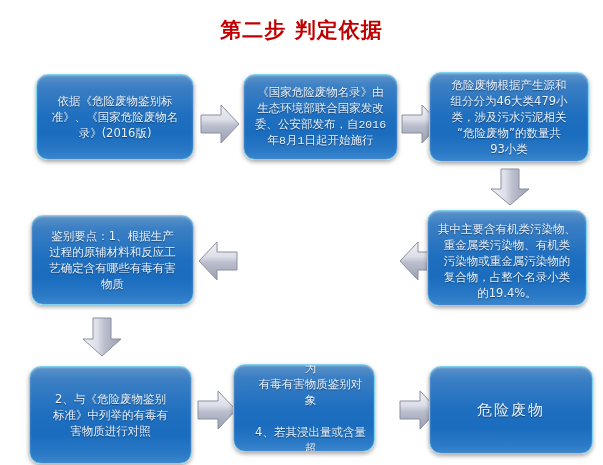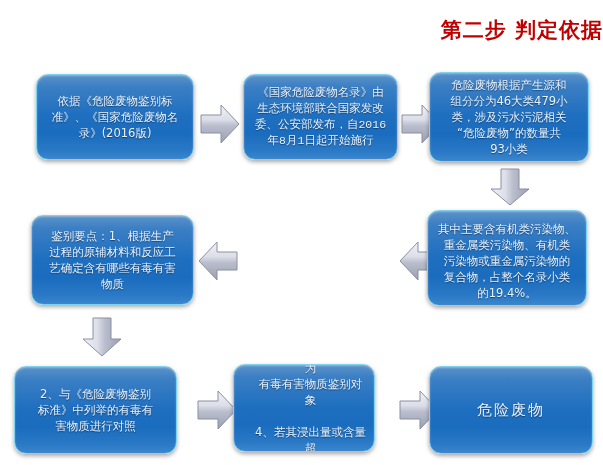--- a/index.html
+++ b/index.html
@@ -21,21 +21,21 @@
     height: 465px;
     background: #ffffff;
   }
 
   
   .title {
     position: absolute;
     left: 0;
     top: 16px;
     width: 603px;
-    text-align: right;
+    text-align: center;
     font-size: 21px;
     font-weight: bold;
     color: #c00000;
     letter-spacing: 1px;
     line-height: 28px;
   }
 
   
   .node {
     position: absolute;
@@ -201,21 +201,21 @@
           <stop offset="0%" stop-color="#f2f3f7"></stop>
           <stop offset="38%" stop-color="#dcdee8"></stop>
           <stop offset="58%" stop-color="#b9bdcc"></stop>
           <stop offset="100%" stop-color="#9aa0b2"></stop>
         </linearGradient>
       </defs>
       <path d="M15,2 L33,2 L33,23 L43,23 L24,40 L5,23 L15,23 Z" fill="url(#gD2)" stroke="#8a8fa0" stroke-width="1" stroke-linejoin="round"></path>
     </svg>
   </div>
 
-  <div class="node" style="left:14px; top:366px; width:163px; height:88px;">
+  <div class="node" style="left:29px; top:366px; width:163px; height:98px;">
     <div class="txt">2、与《危险废物鉴别
 标准》中列举的有毒有
 害物质进行对照</div>
   </div>
 
   <div class="arrow" style="left:196px; top:386px; width:42px; height:48px;">
     <svg width="42" height="48" viewBox="0 0 42 48">
       <defs>
         <linearGradient id="gR3" x1="0" y1="0" x2="0" y2="1">
           <stop offset="0%" stop-color="#f2f3f7"></stop>

